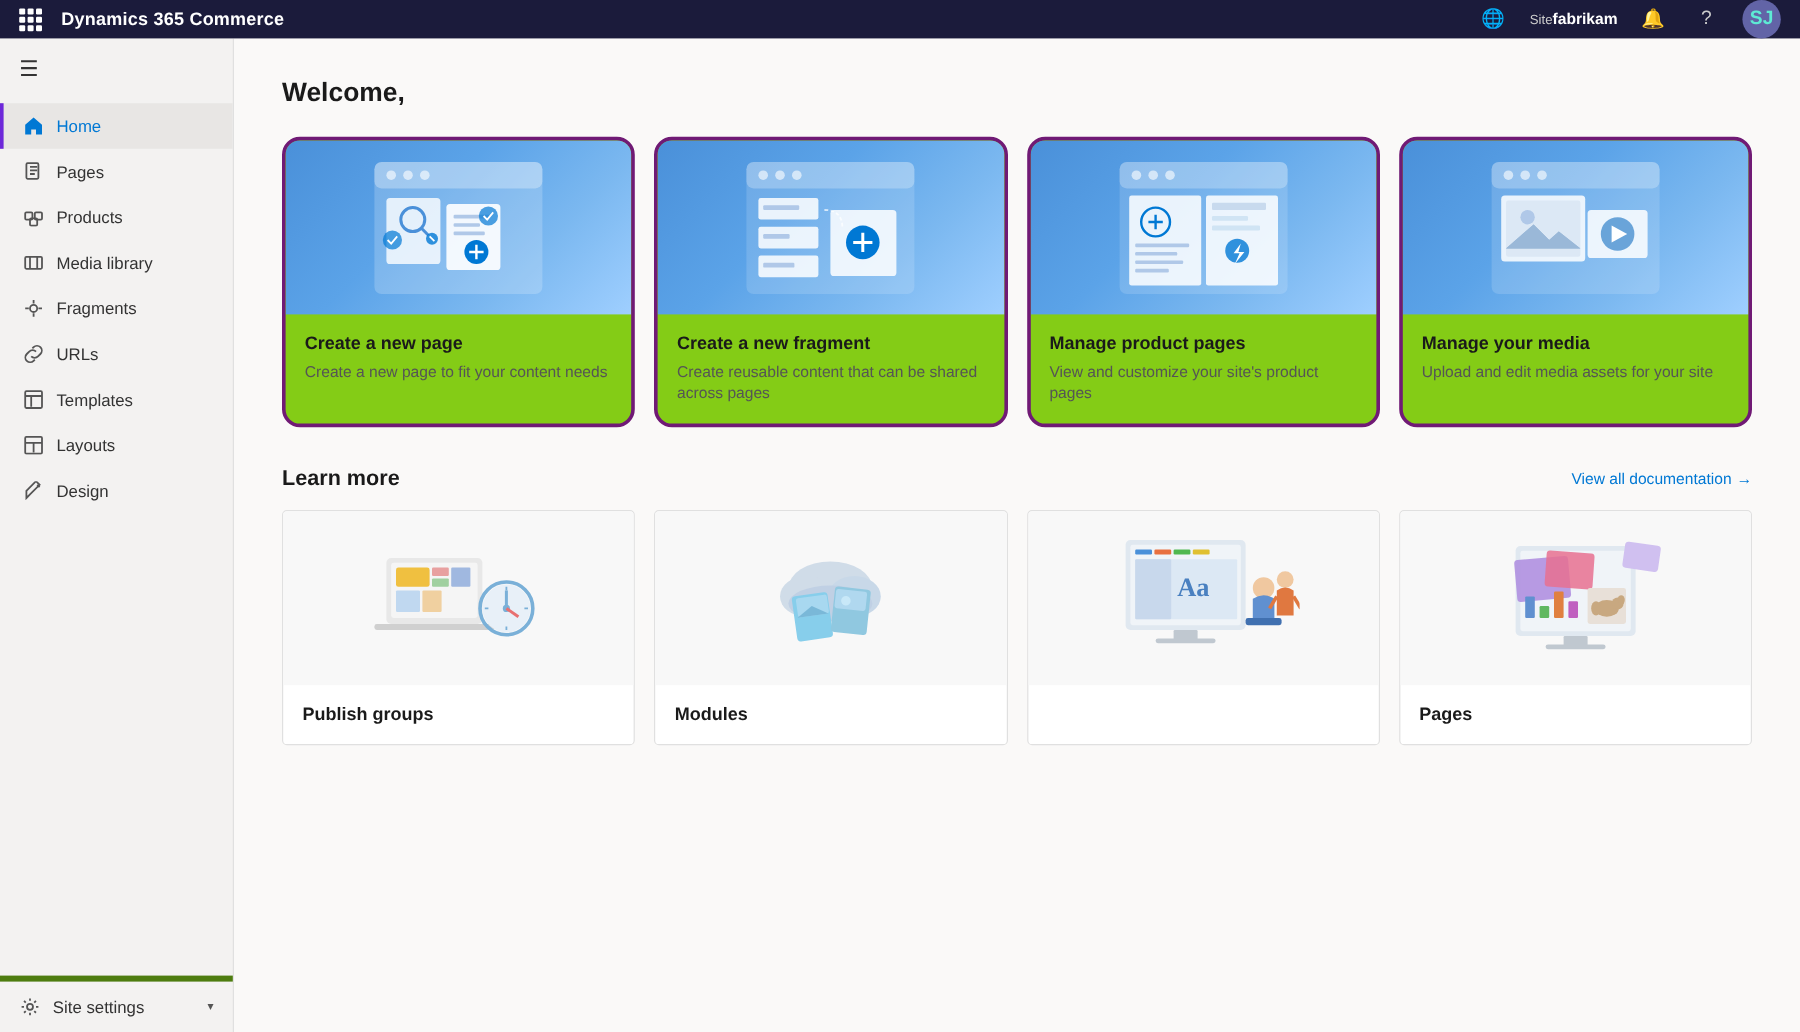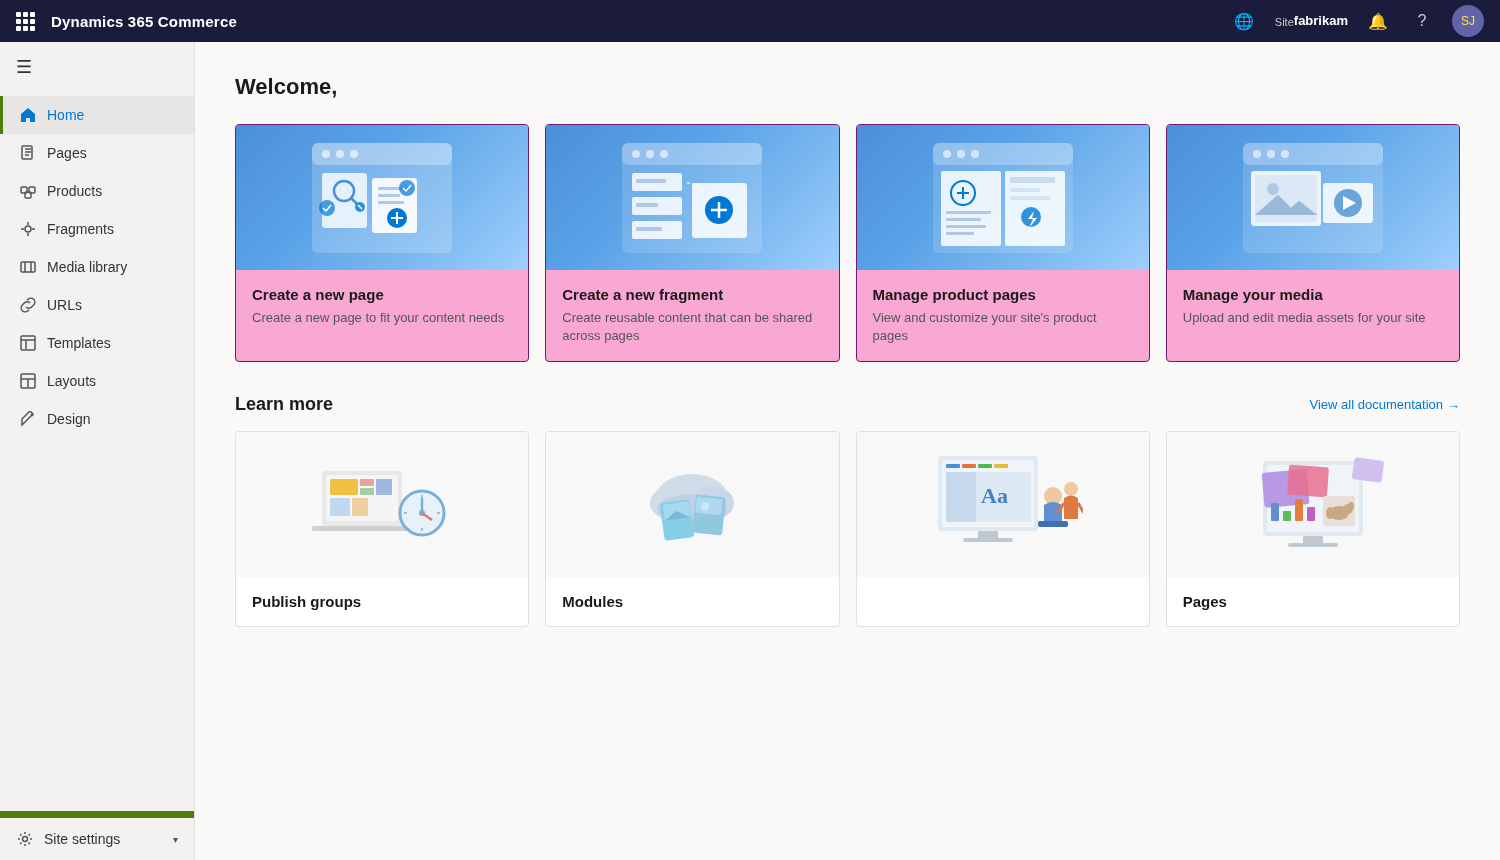--- a/index.html
+++ b/index.html
@@ -26,21 +26,21 @@
       background: #12122c;
       background: #111128;
       background: #101025;
       background: #0f0f24;
       background: linear-gradient(to right, #1a1a3e, #1a1a3e);
       background: #1c1c40;
       background: #1d1d42;
       background: #1a1a3d;
       background: #191935;
       background: #1b1b3b;
-      height: 42px;
+      height: 32px;
       display: flex;
       align-items: center;
       padding: 0 16px;
       color: white;
       flex-shrink: 0;
       position: relative;
       z-index: 10;
     }
     .topbar-left {
       display: flex;
@@ -86,23 +86,23 @@
       border-radius: 50%;
     }
     .avatar {
       width: 32px;
       height: 32px;
       border-radius: 50%;
       background: #6264a7;
       display: flex;
       align-items: center;
       justify-content: center;
-      color: #fde047;
-      font-size: 12px;
-      font-weight: 400;
+      color: #5eead4;
+      font-size: 16px;
+      font-weight: 700;
       cursor: pointer;
     }
     .waffle-icon {
       display: grid;
       grid-template-columns: repeat(3, 5px);
       gap: 2px;
       cursor: pointer;
       margin-right: 4px;
     }
     .waffle-dot {
@@ -144,38 +144,38 @@
       align-items: center;
       gap: 10px;
       padding: 10px 16px;
       cursor: pointer;
       color: #333;
       font-size: 14px;
       border-left: 3px solid transparent;
       position: relative;
     }
     .nav-item.active {
-      border-left: 3px solid #4d7c0f;
+      border-left: 3px solid #6d28d9;
       background: #e8e6e4;
       color: #0078d4;
       font-weight: 500;
     }
     .nav-icon {
       width: 18px;
       height: 18px;
       display: flex;
       align-items: center;
       justify-content: center;
       flex-shrink: 0;
       color: #555;
     }
     .nav-item.active .nav-icon { color: #0078d4; }
     .sidebar-bottom {
       padding: 12px 16px;
-      border-top: 7px solid #4d7c0f;
+      border-top: 5px solid #4d7c0f;
     }
     .site-settings-item {
       display: flex;
       align-items: center;
       gap: 10px;
       cursor: pointer;
       font-size: 14px;
       color: #333;
     }
 
@@ -194,23 +194,23 @@
     }
 
     
     .cards-grid {
       display: grid;
       grid-template-columns: repeat(4, 1fr);
       gap: 16px;
       margin-bottom: 32px;
     }
     .card {
-      background: #f9a8d4;
-      border: 1px solid #701a75;
-      border-radius: 4px;
+      background: #84cc16;
+      border: 3px solid #701a75;
+      border-radius: 15px;
       overflow: hidden;
       cursor: pointer;
       transition: box-shadow 0.15s;
     }
     .card-image {
       height: 145px;
       display: flex;
       align-items: center;
       justify-content: center;
       background: linear-gradient(135deg, #4a90d9 0%, #5ba3e8 40%, #7bb8f0 70%, #9fcfff 100%);
@@ -350,36 +350,36 @@
             <rect x="9" y="4" width="6" height="6" rx="1"></rect>
             <rect x="5" y="9" width="6" height="6" rx="1"></rect>
           </svg>
         </span>
         <span>Products</span>
       </div>
 
       <div class="nav-item">
         <span class="nav-icon">
           <svg width="16" height="16" viewBox="0 0 16 16" fill="none" stroke="currentColor" stroke-width="1.5">
-            <circle cx="8" cy="8" r="3"></circle>
-            <path d="M8 1v3M8 12v3M1 8h3M12 8h3"></path>
-          </svg>
-        </span>
-        <span>Fragments</span>
-      </div>
-
-      <div class="nav-item">
-        <span class="nav-icon">
-          <svg width="16" height="16" viewBox="0 0 16 16" fill="none" stroke="currentColor" stroke-width="1.5">
             <rect x="1" y="3" width="14" height="10" rx="1"></rect>
             <path d="M5 13V3"></path>
             <path d="M11 3v10"></path>
           </svg>
         </span>
         <span>Media library</span>
+      </div>
+
+      <div class="nav-item">
+        <span class="nav-icon">
+          <svg width="16" height="16" viewBox="0 0 16 16" fill="none" stroke="currentColor" stroke-width="1.5">
+            <circle cx="8" cy="8" r="3"></circle>
+            <path d="M8 1v3M8 12v3M1 8h3M12 8h3"></path>
+          </svg>
+        </span>
+        <span>Fragments</span>
       </div>
 
       <div class="nav-item">
         <span class="nav-icon">
           <svg width="16" height="16" viewBox="0 0 16 16" fill="none" stroke="currentColor" stroke-width="1.5">
             <path d="M6 10a4 4 0 005.66 0l2-2a4 4 0 00-5.66-5.66L7 3.34"></path>
             <path d="M10 6a4 4 0 00-5.66 0l-2 2a4 4 0 005.66 5.66L9 12.66"></path>
           </svg>
         </span>
         <span>URLs</span>

